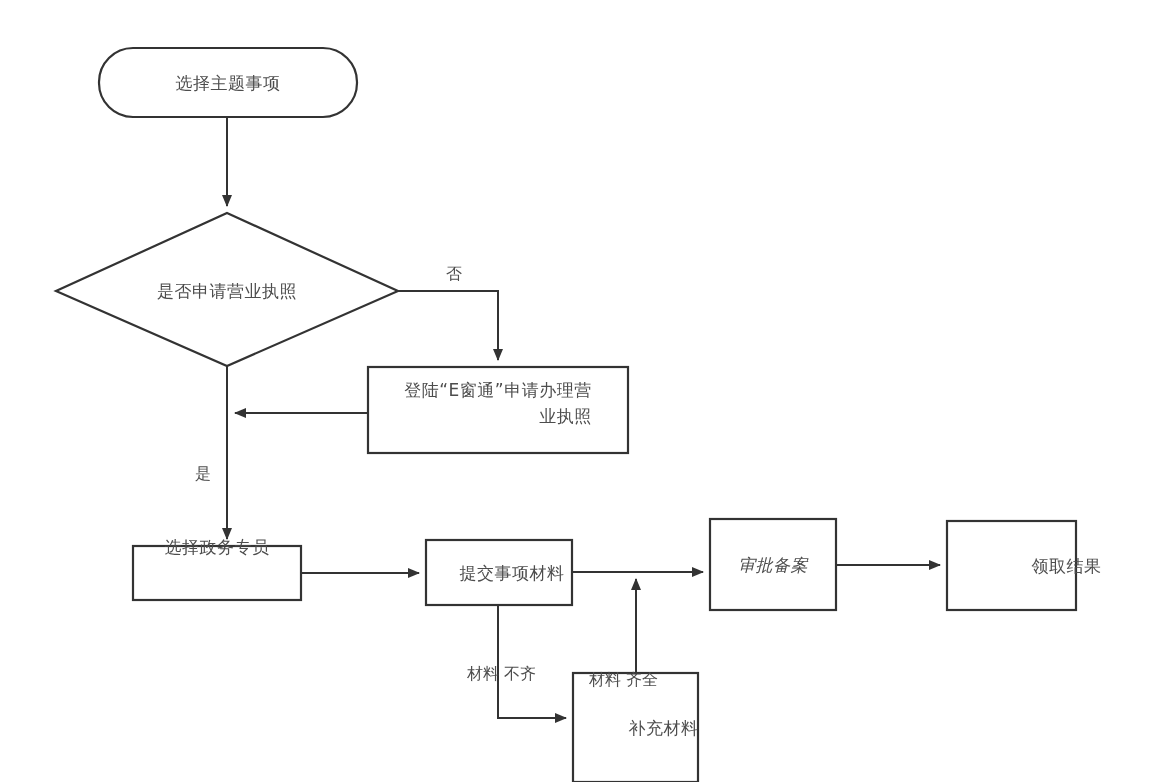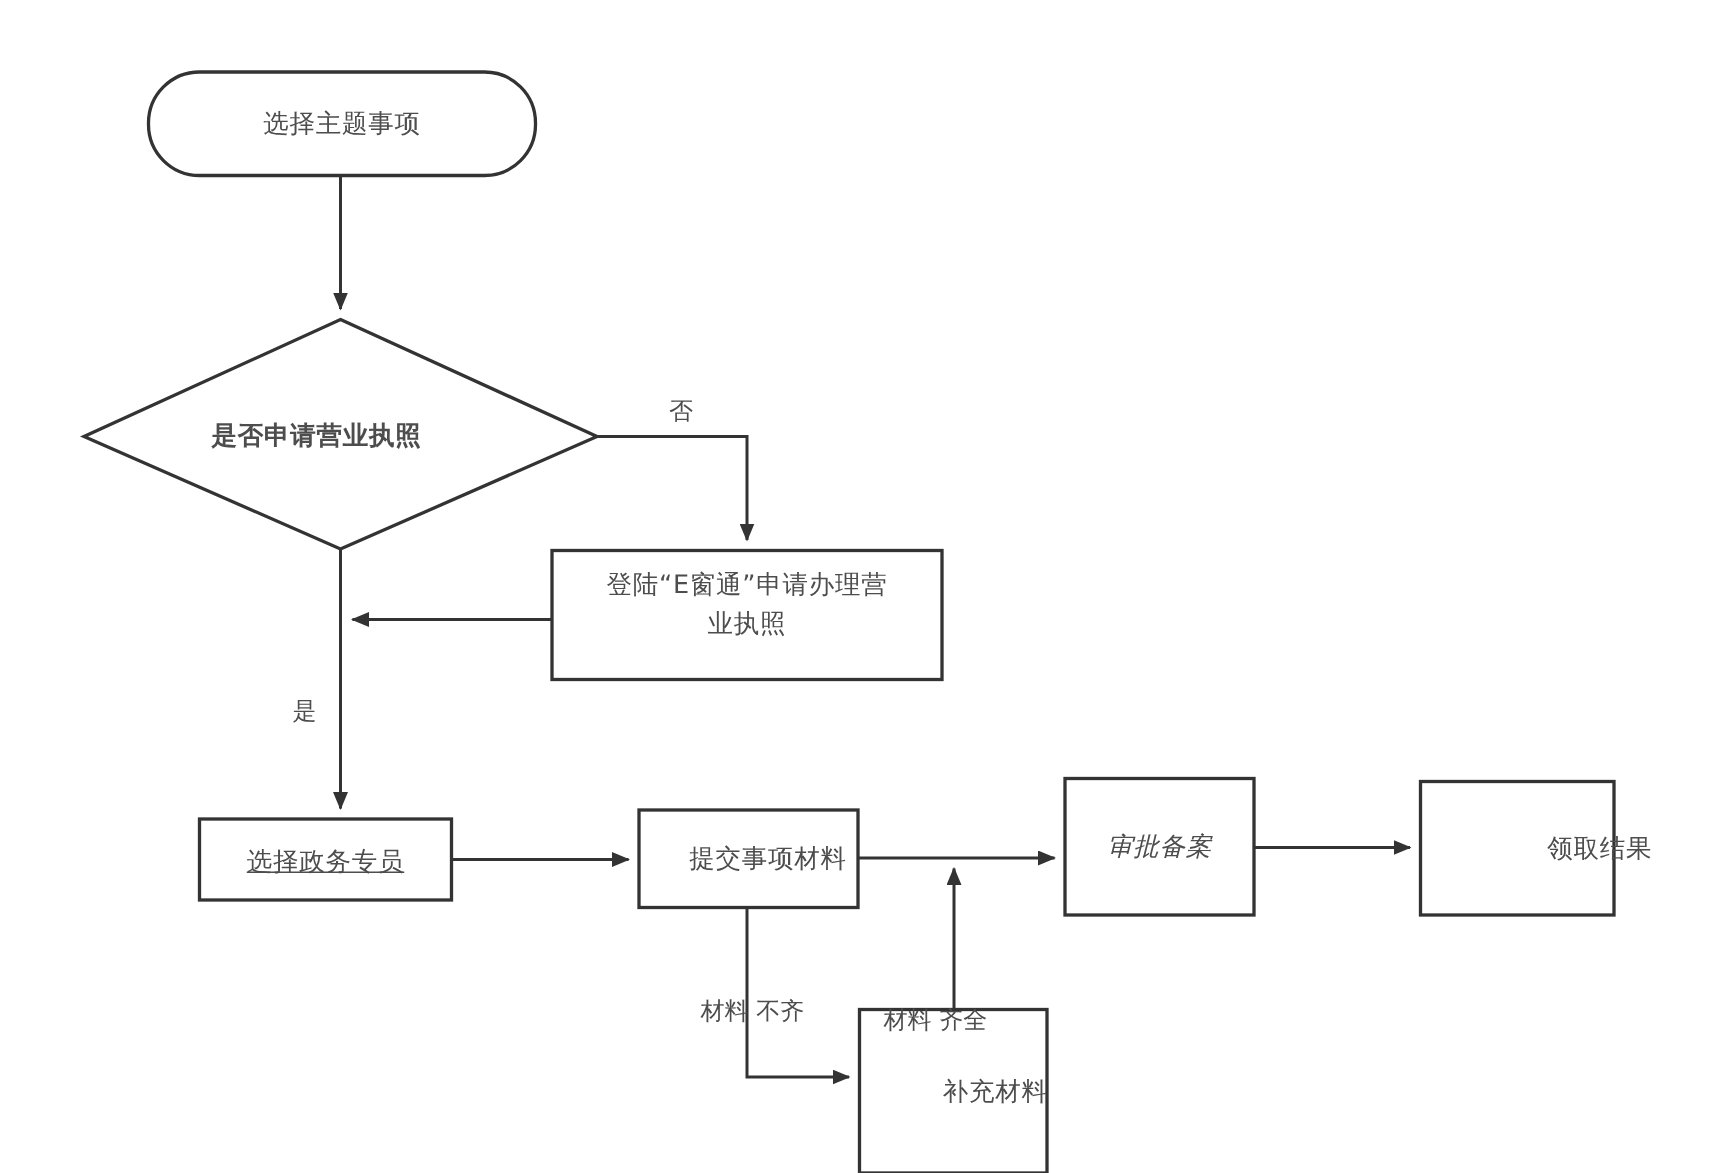--- a/index.html
+++ b/index.html
@@ -88,26 +88,26 @@
 
     <path d="M836,565 L940,565" fill="none" stroke="#333333" stroke-width="2" marker-end="url(#arrowhead)"></path>
 
     <path d="M498,605 L498,718 L566,718" fill="none" stroke="#333333" stroke-width="2" marker-end="url(#arrowhead)"></path>
 
     <path d="M636,673 L636,579" fill="none" stroke="#333333" stroke-width="2" marker-end="url(#arrowhead)"></path>
   </svg>
 
   <div class="node-label" style="left:99px; top:48px; width:258px; height:69px;">选择主题事项</div>
 
-  <div class="node-label" style="left:81px; top:268px; width:260px; height:46px;font-weight:bold;">是否申请营业执照</div>
+  <div class="node-label" style="left:97px; top:268px; width:260px; height:46px;">是否申请营业执照</div>
 
-  <div class="node-label" style="left:372px; top:367px; width:252px; height:71px;">登陆“E窗通”申请办理营
+  <div class="node-label" style="left:372px; top:367px; width:252px; height:71px;text-align:right;">登陆“E窗通”申请办理营
 业执照</div>
 
-  <div class="node-label" style="left:133px; top:548px; width:168px; height:54px;text-decoration:underline;">选择政务专员</div>
+  <div class="node-label" style="left:133px; top:520px; width:168px; height:54px;">选择政务专员</div>
 
   <div class="node-label" style="left:426px; top:540px; width:172px; height:65px;">提交事项材料</div>
 
   <div class="node-label" style="left:710px; top:519px; width:126px; height:91px;font-style:italic;">审批备案</div>
 
   <div class="node-label" style="left:1002px; top:521px; width:129px; height:89px;">领取结果</div>
 
   <div class="node-label" style="left:601px; top:673px; width:125px; height:109px;">补充材料</div>
 
   <div class="edge-label" style="left:446px; top:264px;">否</div>

